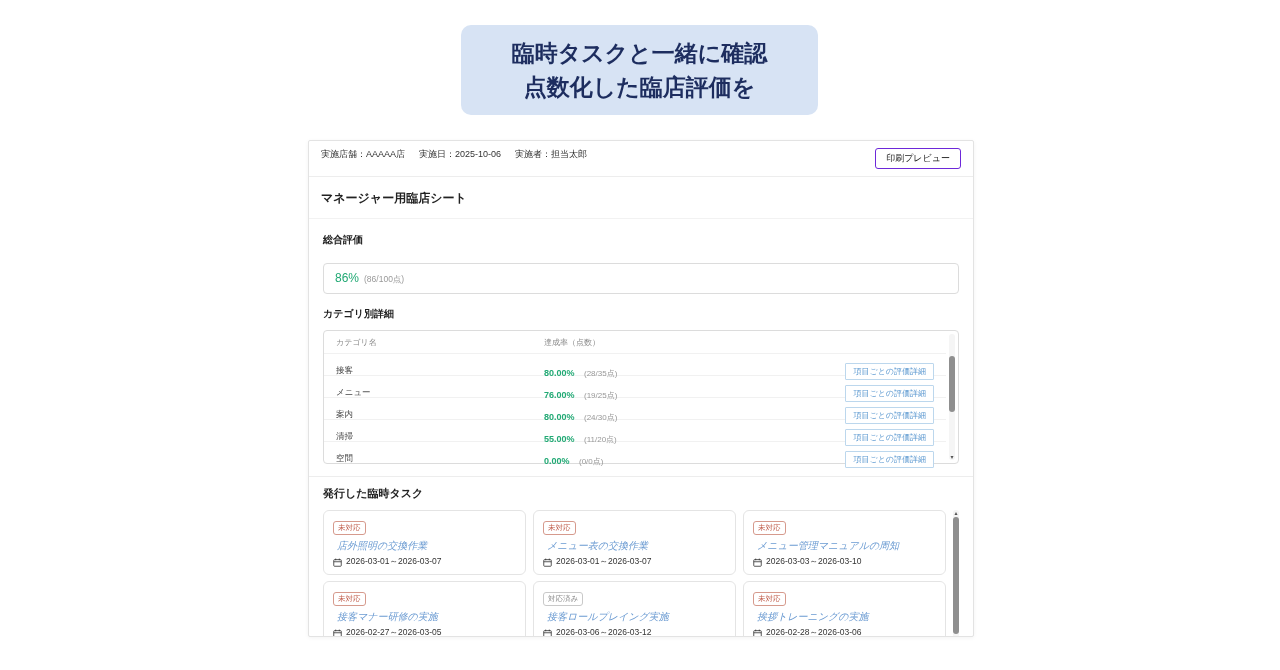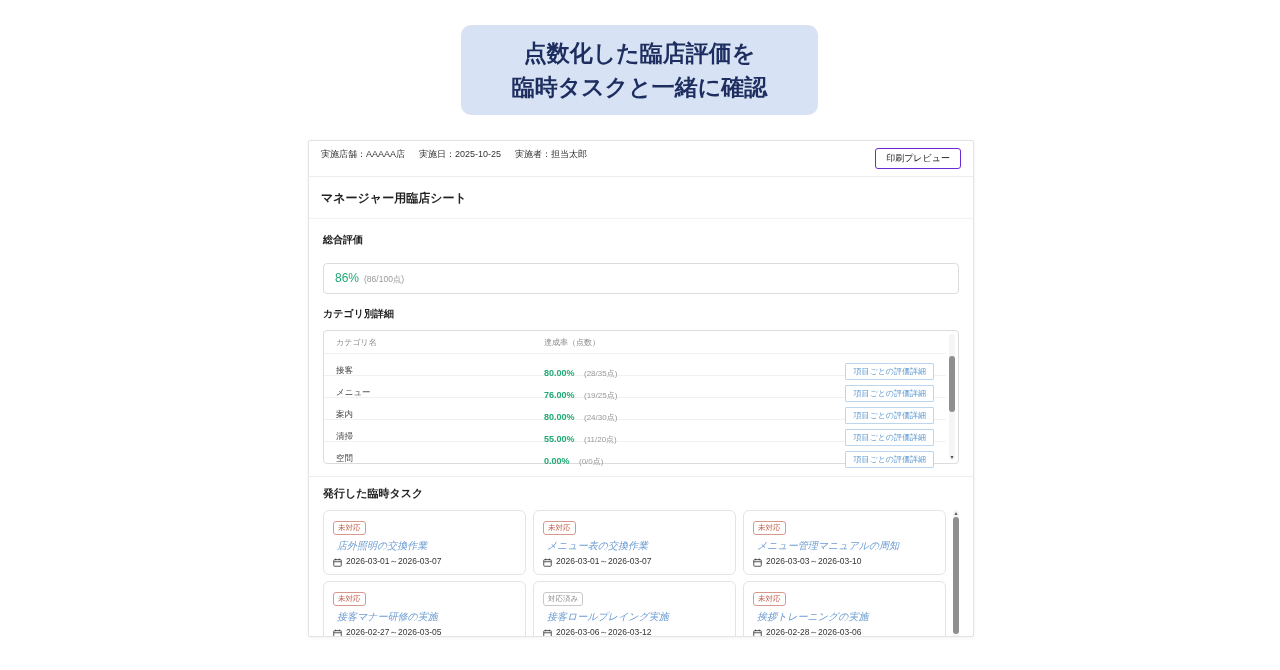--- a/index.html
+++ b/index.html
@@ -76,30 +76,30 @@
   .tasks-scroll { right:0; top:0; height:165px; }
   .tasks-scroll .v-arrow { top:0; }
   .tasks-scroll .v-thumb { top:7px; height:117px; }
 </style>
 </head>
 <body>
 
 <div class="stage">
 
   <div class="callout">
+    <div>臨時タスクと一緒に確認</div>
     <div>点数化した臨店評価を</div>
-    <div>臨時タスクと一緒に確認</div>
   </div>
 
   <div class="panel">
 
     <div class="panel-header">
       <div class="meta">
         <span>実施店舗：AAAAA店</span>
-        <span>実施日：2025-10-25</span>
+        <span>実施日：2025-10-06</span>
         <span>実施者：担当太郎</span>
       </div>
       <button class="print-btn">印刷プレビュー</button>
     </div>
 
     <div class="sheet-title">マネージャー用臨店シート</div>
 
     <div class="overall">
       <div class="sec-heading">総合評価</div>
       <div class="overall-box">

